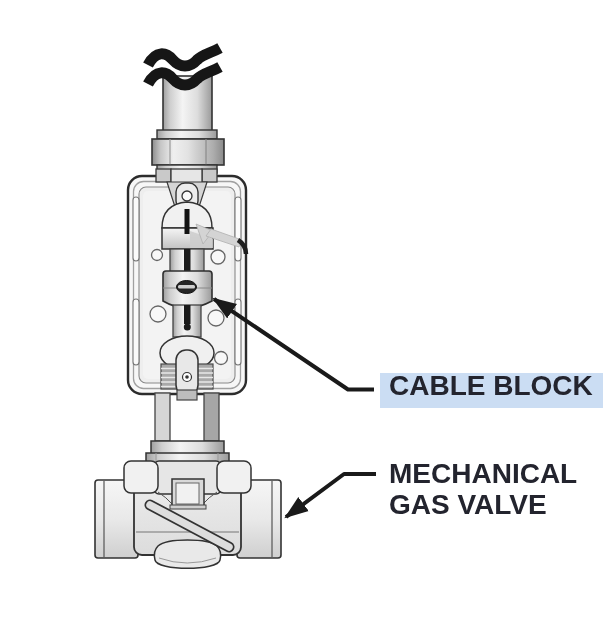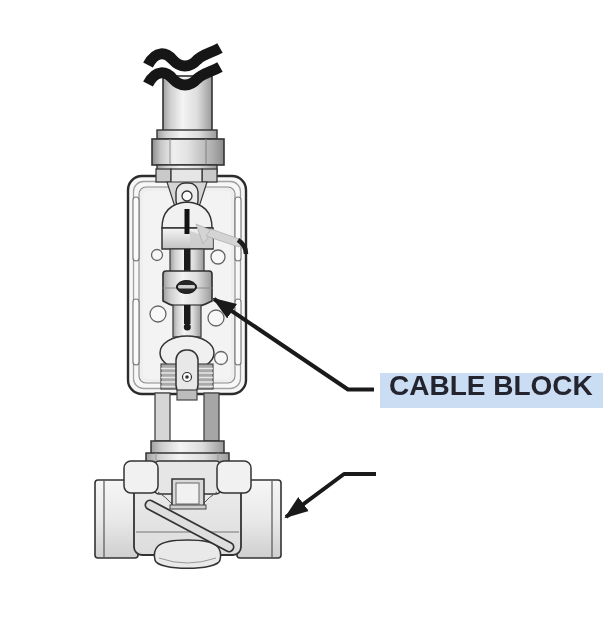--- a/index.html
+++ b/index.html
@@ -192,14 +192,18 @@
     </g>
 
     <path class="leader" d="M374,389.5 L348,389.5 L214,299" fill="none" stroke="#1a1a1a" stroke-width="4" stroke-linejoin="round" marker-end="url(#ah)"></path>
     <path class="leader" d="M376,474 L344,474 L286,517" fill="none" stroke="#1a1a1a" stroke-width="4" stroke-linejoin="round" marker-end="url(#ah)"></path>
   </svg>
 
   <div class="callout callout-cable" style="background-color: rgb(203, 221, 243); color: rgb(35, 36, 46);">
     <span>CABLE BLOCK</span>
   </div>
 
+  <div class="callout callout-valve" style="color: rgb(35, 36, 46);">
+    <div>MECHANICAL</div>
+    <div>GAS VALVE</div>
+  </div>
 
 </div>
 
 </body></html>

